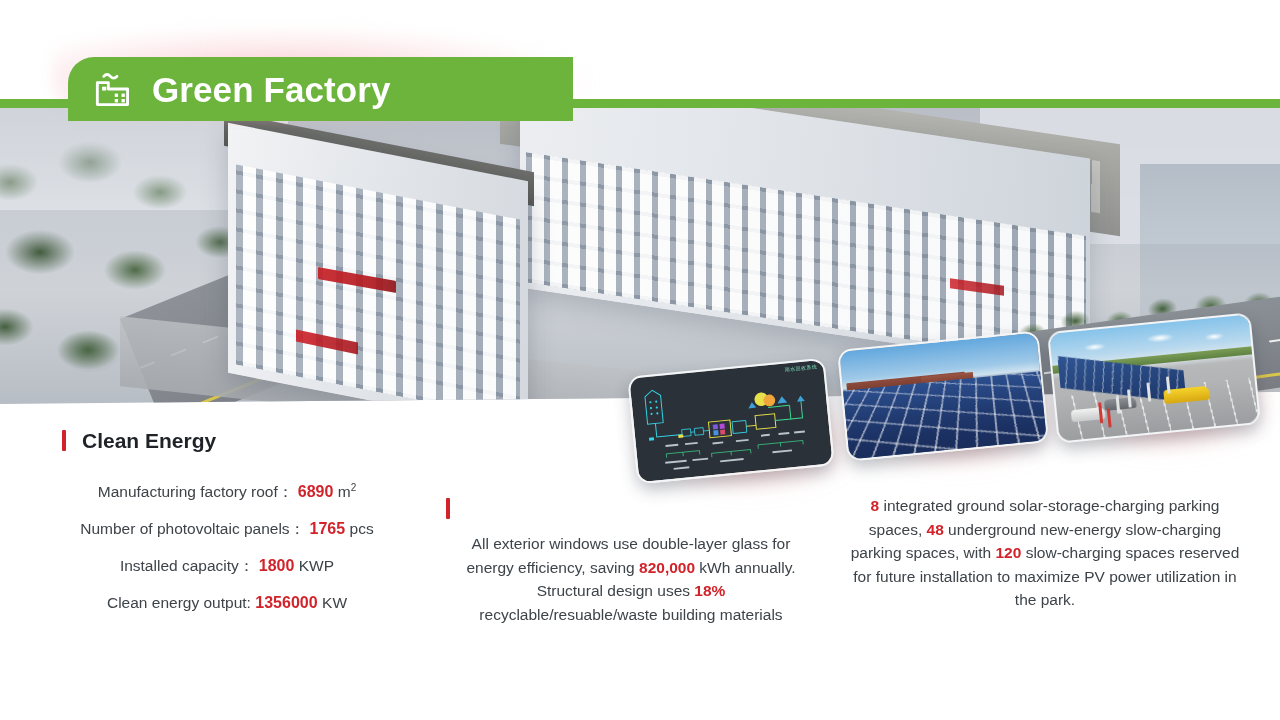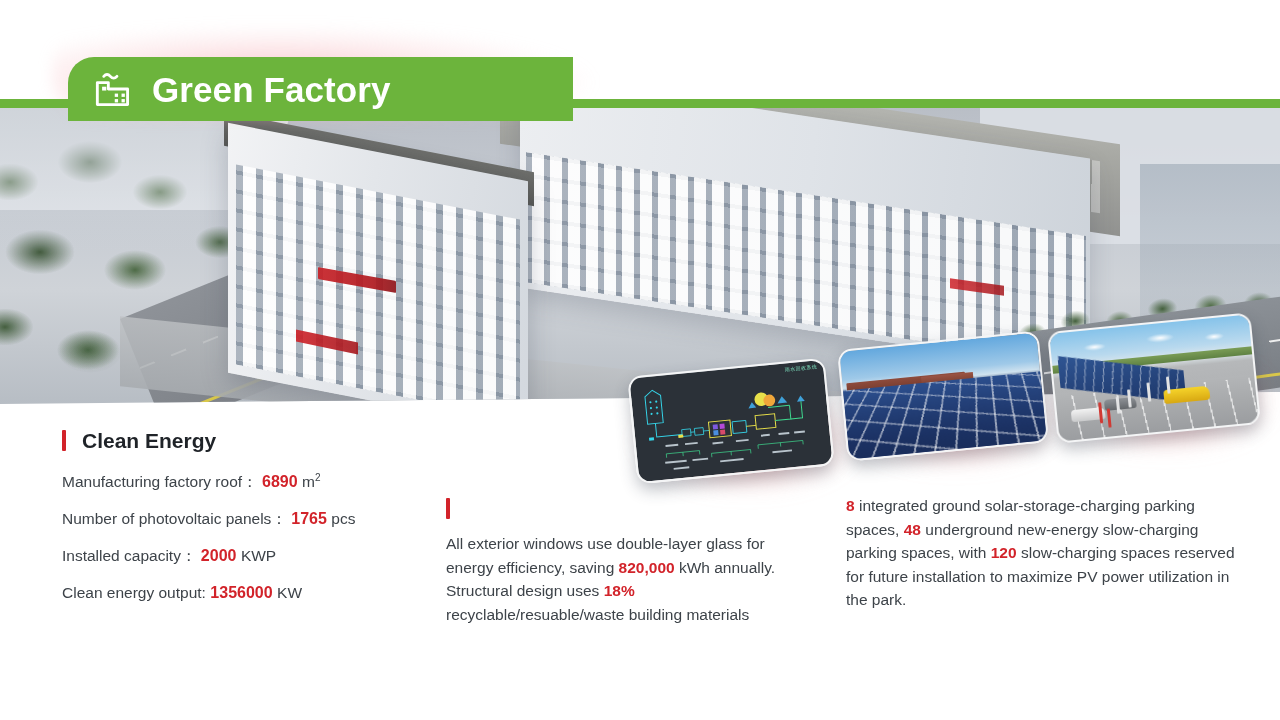--- a/index.html
+++ b/index.html
@@ -3,21 +3,21 @@
 <meta charset="utf-8">
 <title>Green Factory</title>
 <style>
   * { box-sizing: border-box; margin: 0; padding: 0; }
   html, body {
     width: 1280px; height: 720px;
     overflow: hidden;
     background: #ffffff;
     font-family: "Liberation Sans", sans-serif;
   }
-  .page { position: relative; width: 1280px; height: 720px; background: #fff; }
+  .page { position: relative; width: 1280px; height: 720px; background: #fff; text-align: center; }
 
   
   .hero {
     position: absolute; left: 0; top: 104px; width: 1280px; height: 300px;
     overflow: hidden;
     clip-path: polygon(0 0, 1280px 0, 1280px 96%, 0 100%);
   }
   .hero-sky {
     position: absolute; inset: 0;
     background:
@@ -244,21 +244,21 @@
   .ev-postr { position:absolute; width:3px; background:#d03a34; border-radius:1px; }
 
   
   .col { position:absolute; }
   .heading { display:flex; align-items:center; gap:16px; margin-bottom:13px; }
   .hbar { width:4px; height:21px; background:#d2232a; flex:0 0 4px; border-radius:1px; }
   .htext { font-size:21px; font-weight:bold; color:#1f2328; line-height:1; }
   .body { font-size:15.5px; line-height:1.52; color:#3d4349; }
   .body b { color:#d2232a; font-weight:bold; }
 
-  .stats { margin-top:22px; }
+  .stats { margin-top:32px; }
   .stat { font-size:15.5px; color:#3d4349; line-height:1; margin-bottom:21px; }
   .stat b { color:#d2232a; font-weight:bold; font-size:16px; }
   .stat sup { font-size:10px; vertical-align: super; }
 
   .col1 { left:62px; top:430px; width:330px; }
   .col2 { left:446px; top:498px; width:370px; }
   .col3 { left:846px; top:494px; width:398px; }
 </style>
 </head>
 <body>
@@ -406,21 +406,21 @@
   </div>
 
   <div class="col col1">
     <div class="heading">
       <span class="hbar"></span>
       <span class="htext">Clean Energy</span>
     </div>
     <div class="stats" id="ce-stats">
         <div class="stat"><span>Manufacturing factory roof：</span><b> 6890 </b><span>m<sup>2</sup></span></div>
         <div class="stat"><span>Number of photovoltaic panels：</span><b> 1765 </b><span>pcs</span></div>
-        <div class="stat"><span>Installed capacity：</span><b> 2000 </b><span>KWP</span></div>
+        <div class="stat"><span>Installed capacity：</span><b> 1800 </b><span>KWP</span></div>
         <div class="stat"><span>Clean energy output:</span><b> 1356000 </b><span>KW</span></div>
       </div>
   </div>
 
   <div class="col col2">
     <div class="heading">
       <span class="hbar"></span>
     </div>
     <div class="body" id="ew-body"><span>All exterior windows use double-layer glass for energy efficiency, saving </span><b>820,000</b><span> kWh annually. Structural design uses </span><b>18%</b><span> recyclable/resuable/waste building materials</span></div>
   </div>

